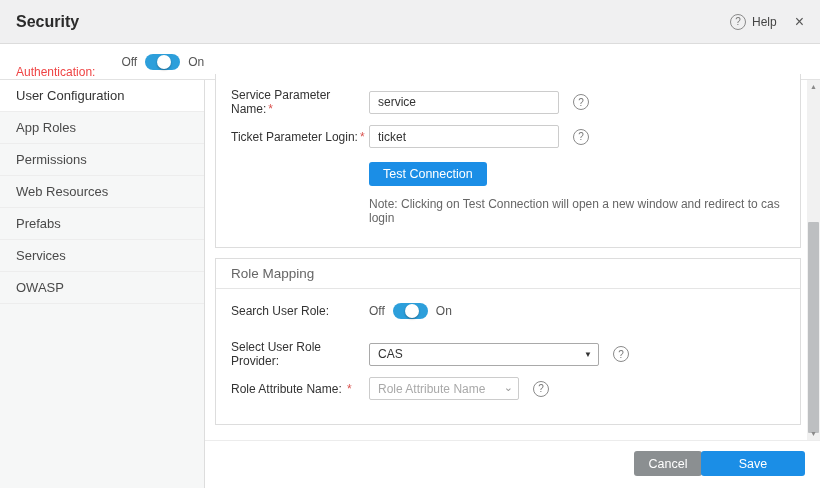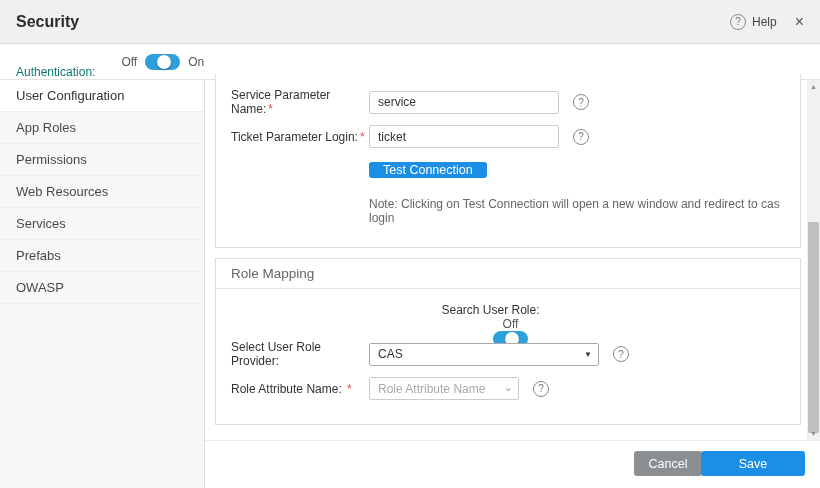--- a/index.html
+++ b/index.html
@@ -19,21 +19,21 @@
   .help-circle{width:16px;height:16px;border:1px solid #8a8a8a;border-radius:50%;
                font-size:10px;display:inline-flex;align-items:center;justify-content:center;
                color:#777;flex:none;}
   .help-text{font-size:12px;color:#444;margin-left:6px;}
   .close-x{font-size:16px;color:#555;margin-left:18px;line-height:1;cursor:pointer;}
 
   
   .auth-bar{position:absolute;top:44px;left:0;right:0;height:36px;background:#fff;
             border-bottom:1px solid #e2e2e2;display:flex;align-items:center;
             padding:0 16px;font-size:12px;color:#555;}
-  .auth-label{margin-right:26px;color:#0f766e;margin-top:20px;}
+  .auth-label{margin-right:26px;color:#ef4444;margin-top:20px;}
   .tog-txt{color:#555;font-size:12px;}
   .toggle{position:relative;width:35px;height:16px;border-radius:9px;background:#2d9fdb;
           display:inline-block;margin:0 8px;cursor:pointer;flex:none;}
   .toggle .knob{position:absolute;top:1px;left:12px;width:14px;height:14px;border-radius:50%;
                 background:#fff;box-shadow:0 1px 2px rgba(0,0,0,.35);}
 
   
   .sidebar{position:absolute;top:80px;left:0;width:205px;bottom:0;background:#f6f7f7;
            border-right:1px solid #ddd;}
   .side-item{height:32px;display:flex;align-items:center;padding-left:16px;font-size:13px;
@@ -60,26 +60,26 @@
   .form-row{position:absolute;left:15px;right:10px;display:flex;align-items:center;}
   .f-label{width:138px;font-size:12px;color:#333;flex:none;}
   .req{color:var(--red);margin-left:2px;}
   .txt-input{width:190px;height:23px;border:1px solid #ccc;border-radius:2px;padding:0 8px;
              font-size:12px;color:#333;font-family:"Liberation Sans",sans-serif;background:#fff;}
   .txt-input::placeholder{color:#a9a9a9;}
   .row-help{margin-left:14px;cursor:pointer;}
 
   .row-service{top:14px;}
   .row-ticket{top:51px;}
-  .btn-test{position:absolute;left:153px;top:88px;height:16px;padding:0 14px;border:none;
+  .btn-test{position:absolute;left:153px;top:88px;height:24px;padding:0 14px;border:none;
             background:var(--accent);color:#fff;border-radius:3px;font-size:12.5px;
             font-family:"Liberation Sans",sans-serif;cursor:pointer;}
   .note{position:absolute;left:153px;top:123px;font-size:12px;color:#666;}
 
-  .row-search{top:44px;flex-direction:column;}
+  .row-search{top:44px;}
   .row-provider{top:81px;}
   .row-role{top:118px;}
 
   .select{width:230px;height:23px;border:1px solid #a9a9a9;border-radius:2px;background:#fff;
           font-size:12px;color:#333;display:flex;align-items:center;padding:0 8px;
           position:relative;cursor:pointer;}
   .select .arrow{position:absolute;right:6px;font-size:8px;color:#333;}
   .combo{position:relative;width:150px;flex:none;}
   .combo .txt-input{width:100%;padding-right:20px;}
   .combo .chev{position:absolute;right:6px;top:4px;font-size:11px;color:#999;pointer-events:none;}
@@ -113,22 +113,22 @@
         <span class="knob"></span>
       </span>
     <span class="tog-txt">On</span>
   </div>
 
   <div class="sidebar">
     <div class="side-item active">User Configuration</div>
     <div class="side-item">App Roles</div>
     <div class="side-item">Permissions</div>
     <div class="side-item">Web Resources</div>
+    <div class="side-item">Prefabs</div>
     <div class="side-item">Services</div>
-    <div class="side-item">Prefabs</div>
     <div class="side-item">OWASP</div>
   </div>
 
   <div class="content">
 
     <div class="panel panel1">
       <div class="form-row row-service">
         <span class="f-label">
           <span>Service Parameter Name:</span><span class="req">*</span>
         </span>

